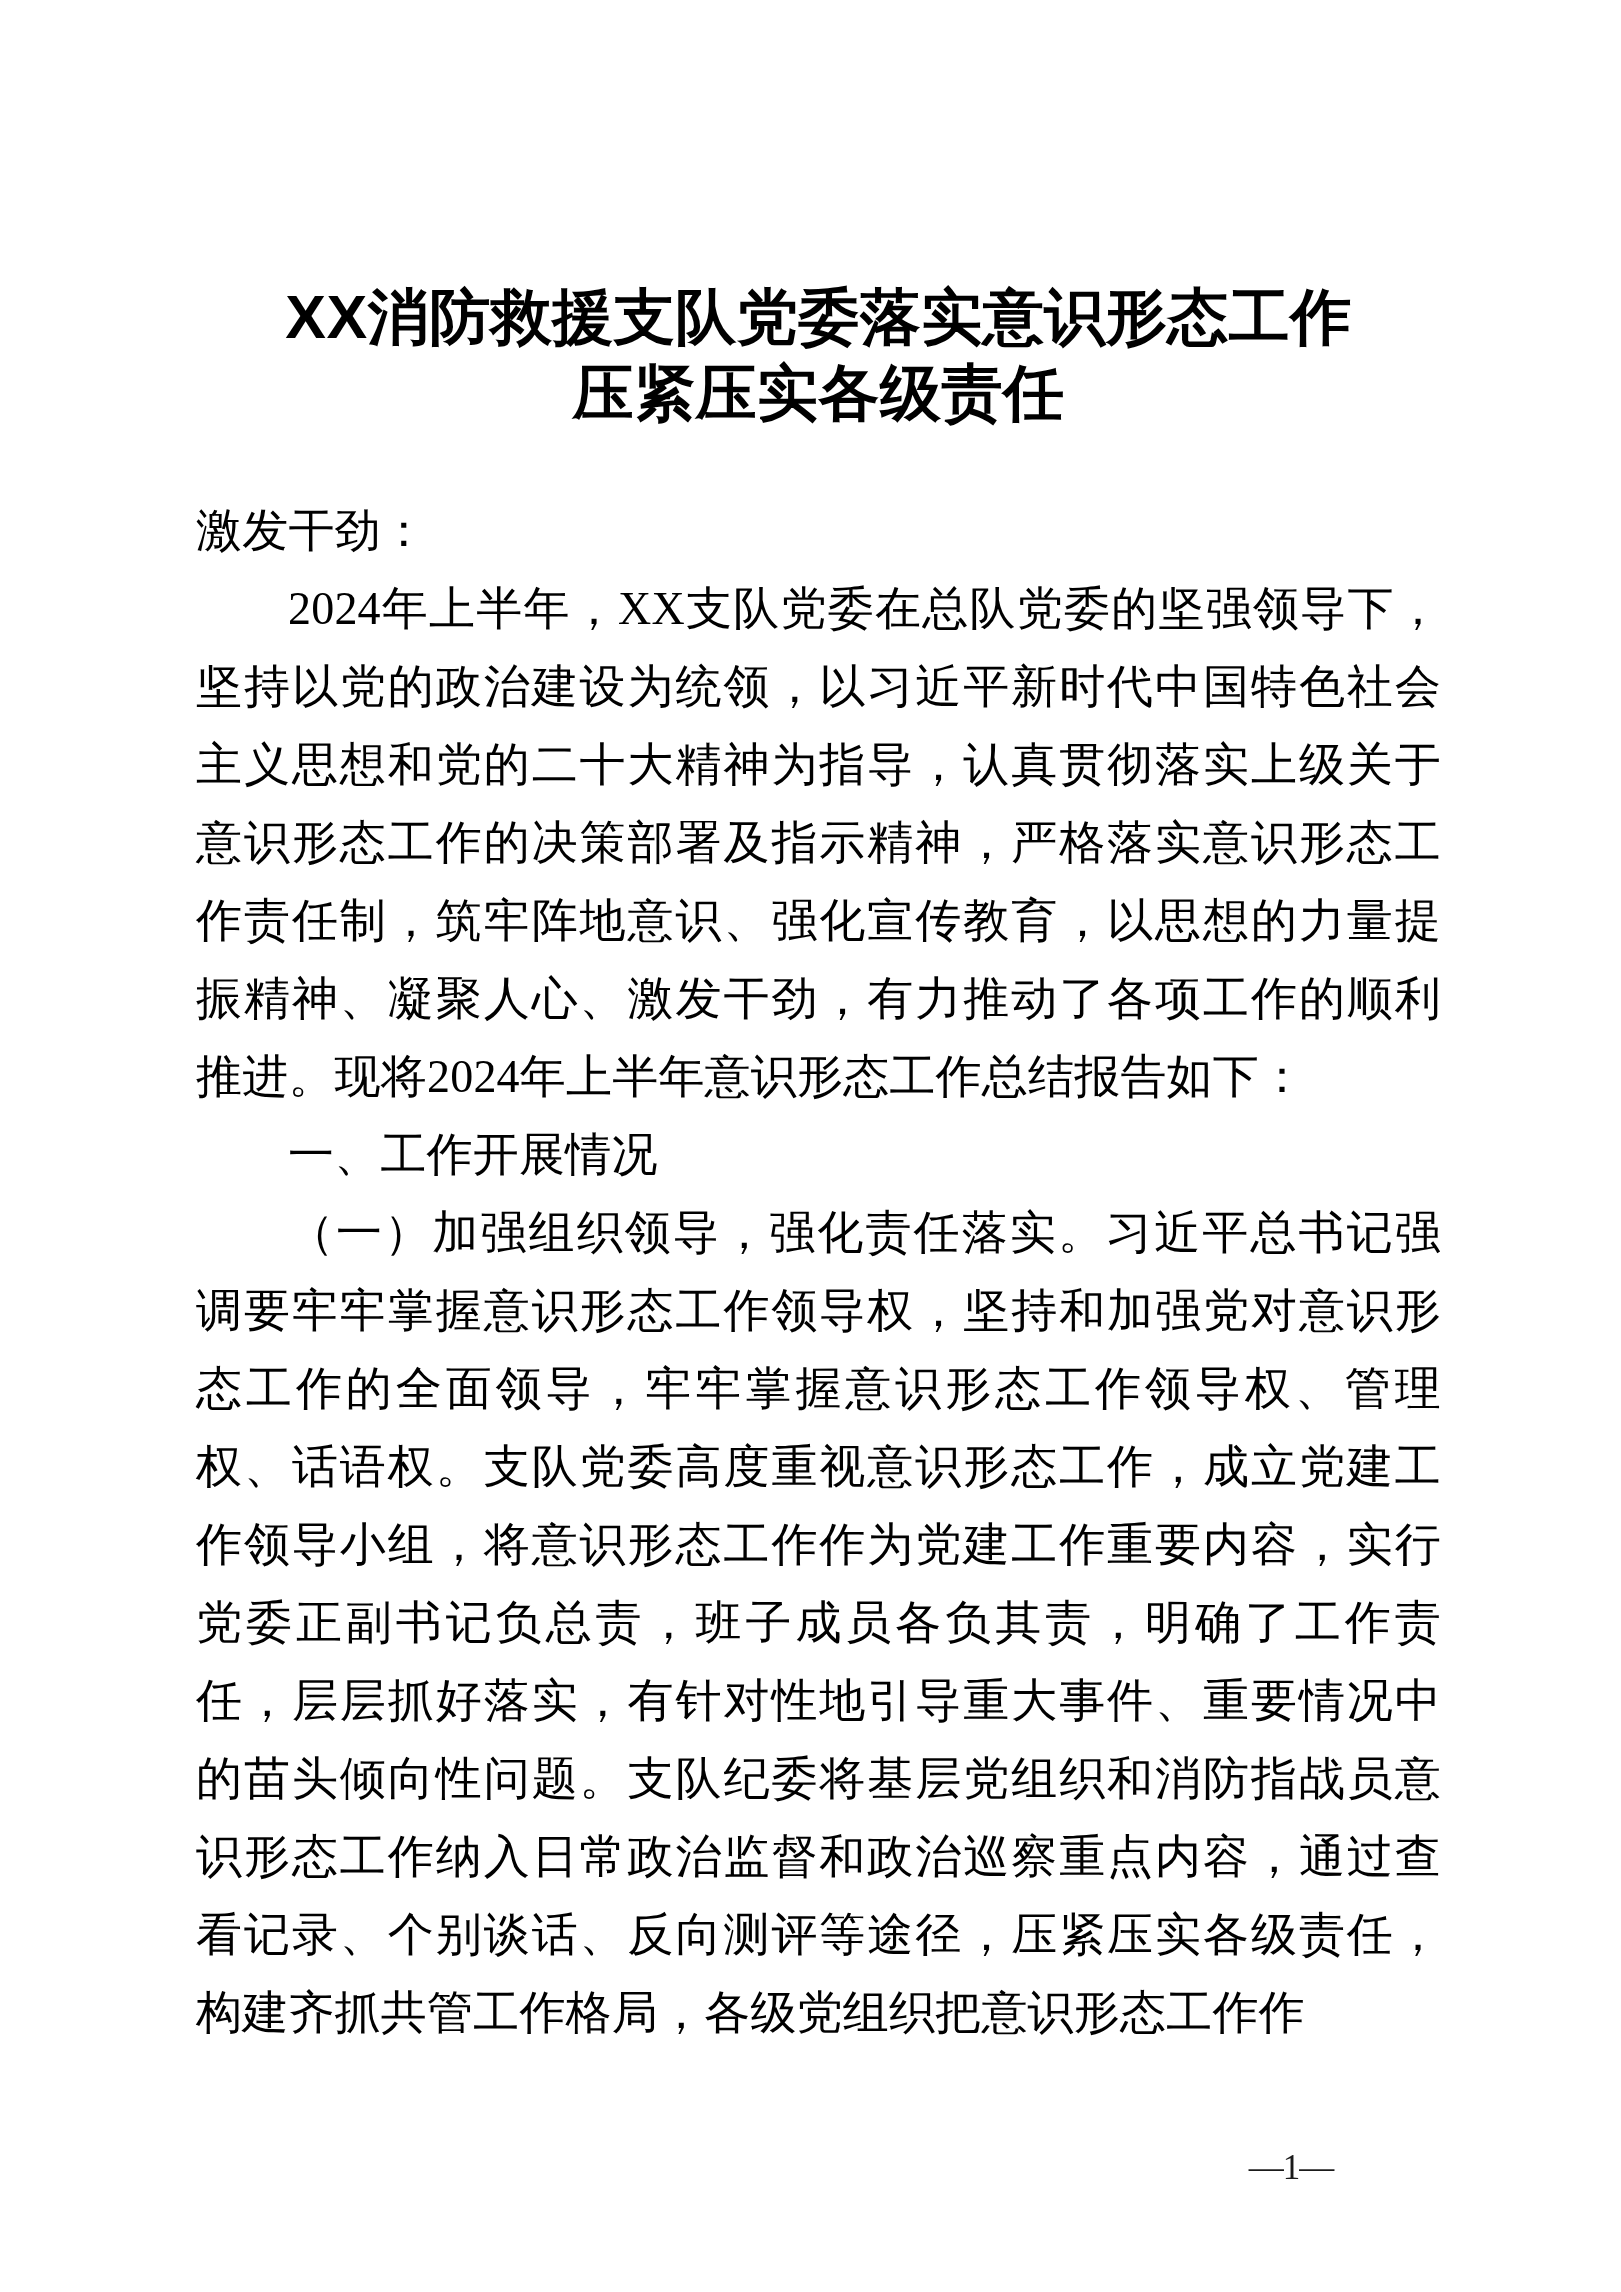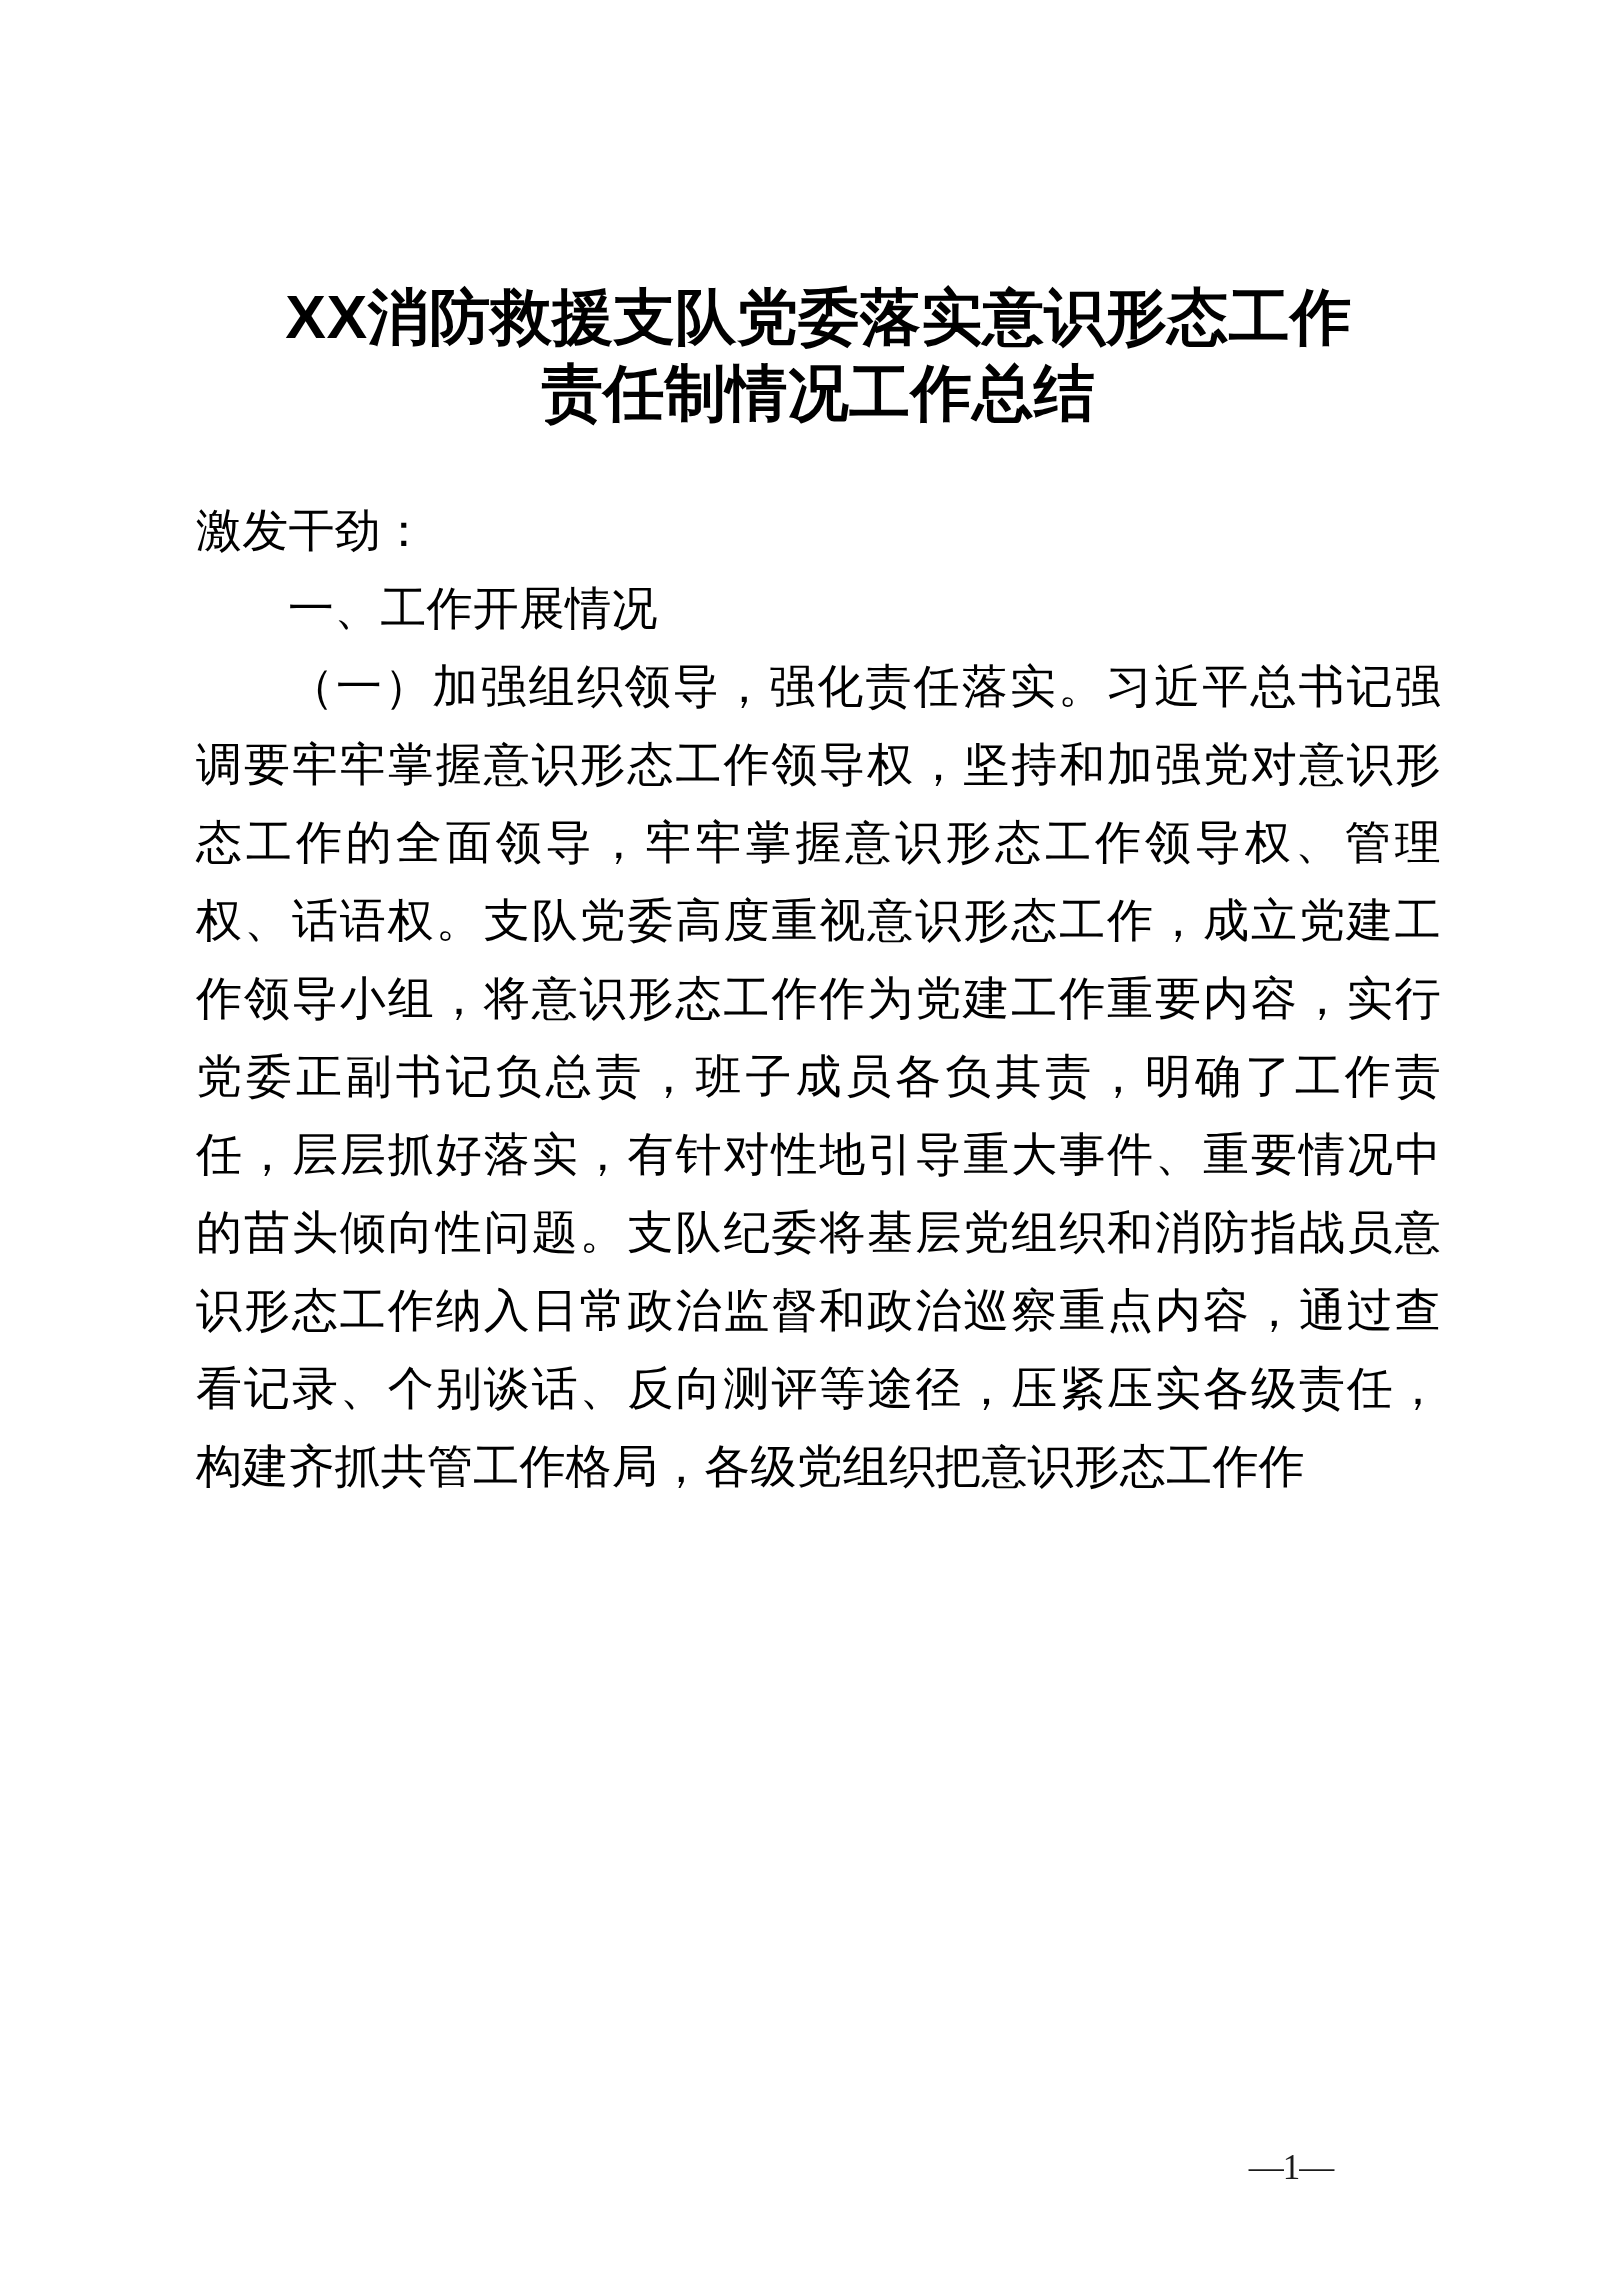--- a/index.html
+++ b/index.html
@@ -96,27 +96,28 @@
   }
 </style>
 </head>
 <body>
 
 <div class="page">
   <div class="page-inner">
 
     <h1 class="doc-title">
       <span class="title-line">XX消防救援支队党委落实意识形态工作</span>
-      <span class="title-line">责任制情况工作总结</span>
+      <span class="title-line">压紧压实各级责任</span>
     </h1>
 
     <div class="doc-body">
 
       <p class="p salutation">激发干劲：</p>
 
+      <p class="p indent body-para full-justify">2024年上半年，XX支队党委在总队党委的坚强领导下，坚持以党的政治建设为统领，以习近平新时代中国特色社会主义思想和党的二十大精神为指导，认真贯彻落实上级关于意识形态工作的决策部署及指示精神，严格落实意识形态工作责任制，筑牢阵地意识、强化宣传教育，以思想的力量提振精神、凝聚人心、激发干劲，有力推动了各项工作的顺利推进。现将2024年上半年意识形态工作总结报告如下：</p>
 
       <p class="p heading">一、工作开展情况</p>
 
       <p class="p indent body-para full-justify">（一）加强组织领导，强化责任落实。习近平总书记强调要牢牢掌握意识形态工作领导权，坚持和加强党对意识形态工作的全面领导，牢牢掌握意识形态工作领导权、管理权、话语权。支队党委高度重视意识形态工作，成立党建工作领导小组，将意识形态工作作为党建工作重要内容，实行党委正副书记负总责，班子成员各负其责，明确了工作责任，层层抓好落实，有针对性地引导重大事件、重要情况中的苗头倾向性问题。支队纪委将基层党组织和消防指战员意识形态工作纳入日常政治监督和政治巡察重点内容，通过查看记录、个别谈话、反向测评等途径，压紧压实各级责任，构建齐抓共管工作格局，各级党组织把意识形态工作作</p>
 
     </div>
   </div>
 
   <div class="page-footer">
     <span class="pagenum">—1—</span>

